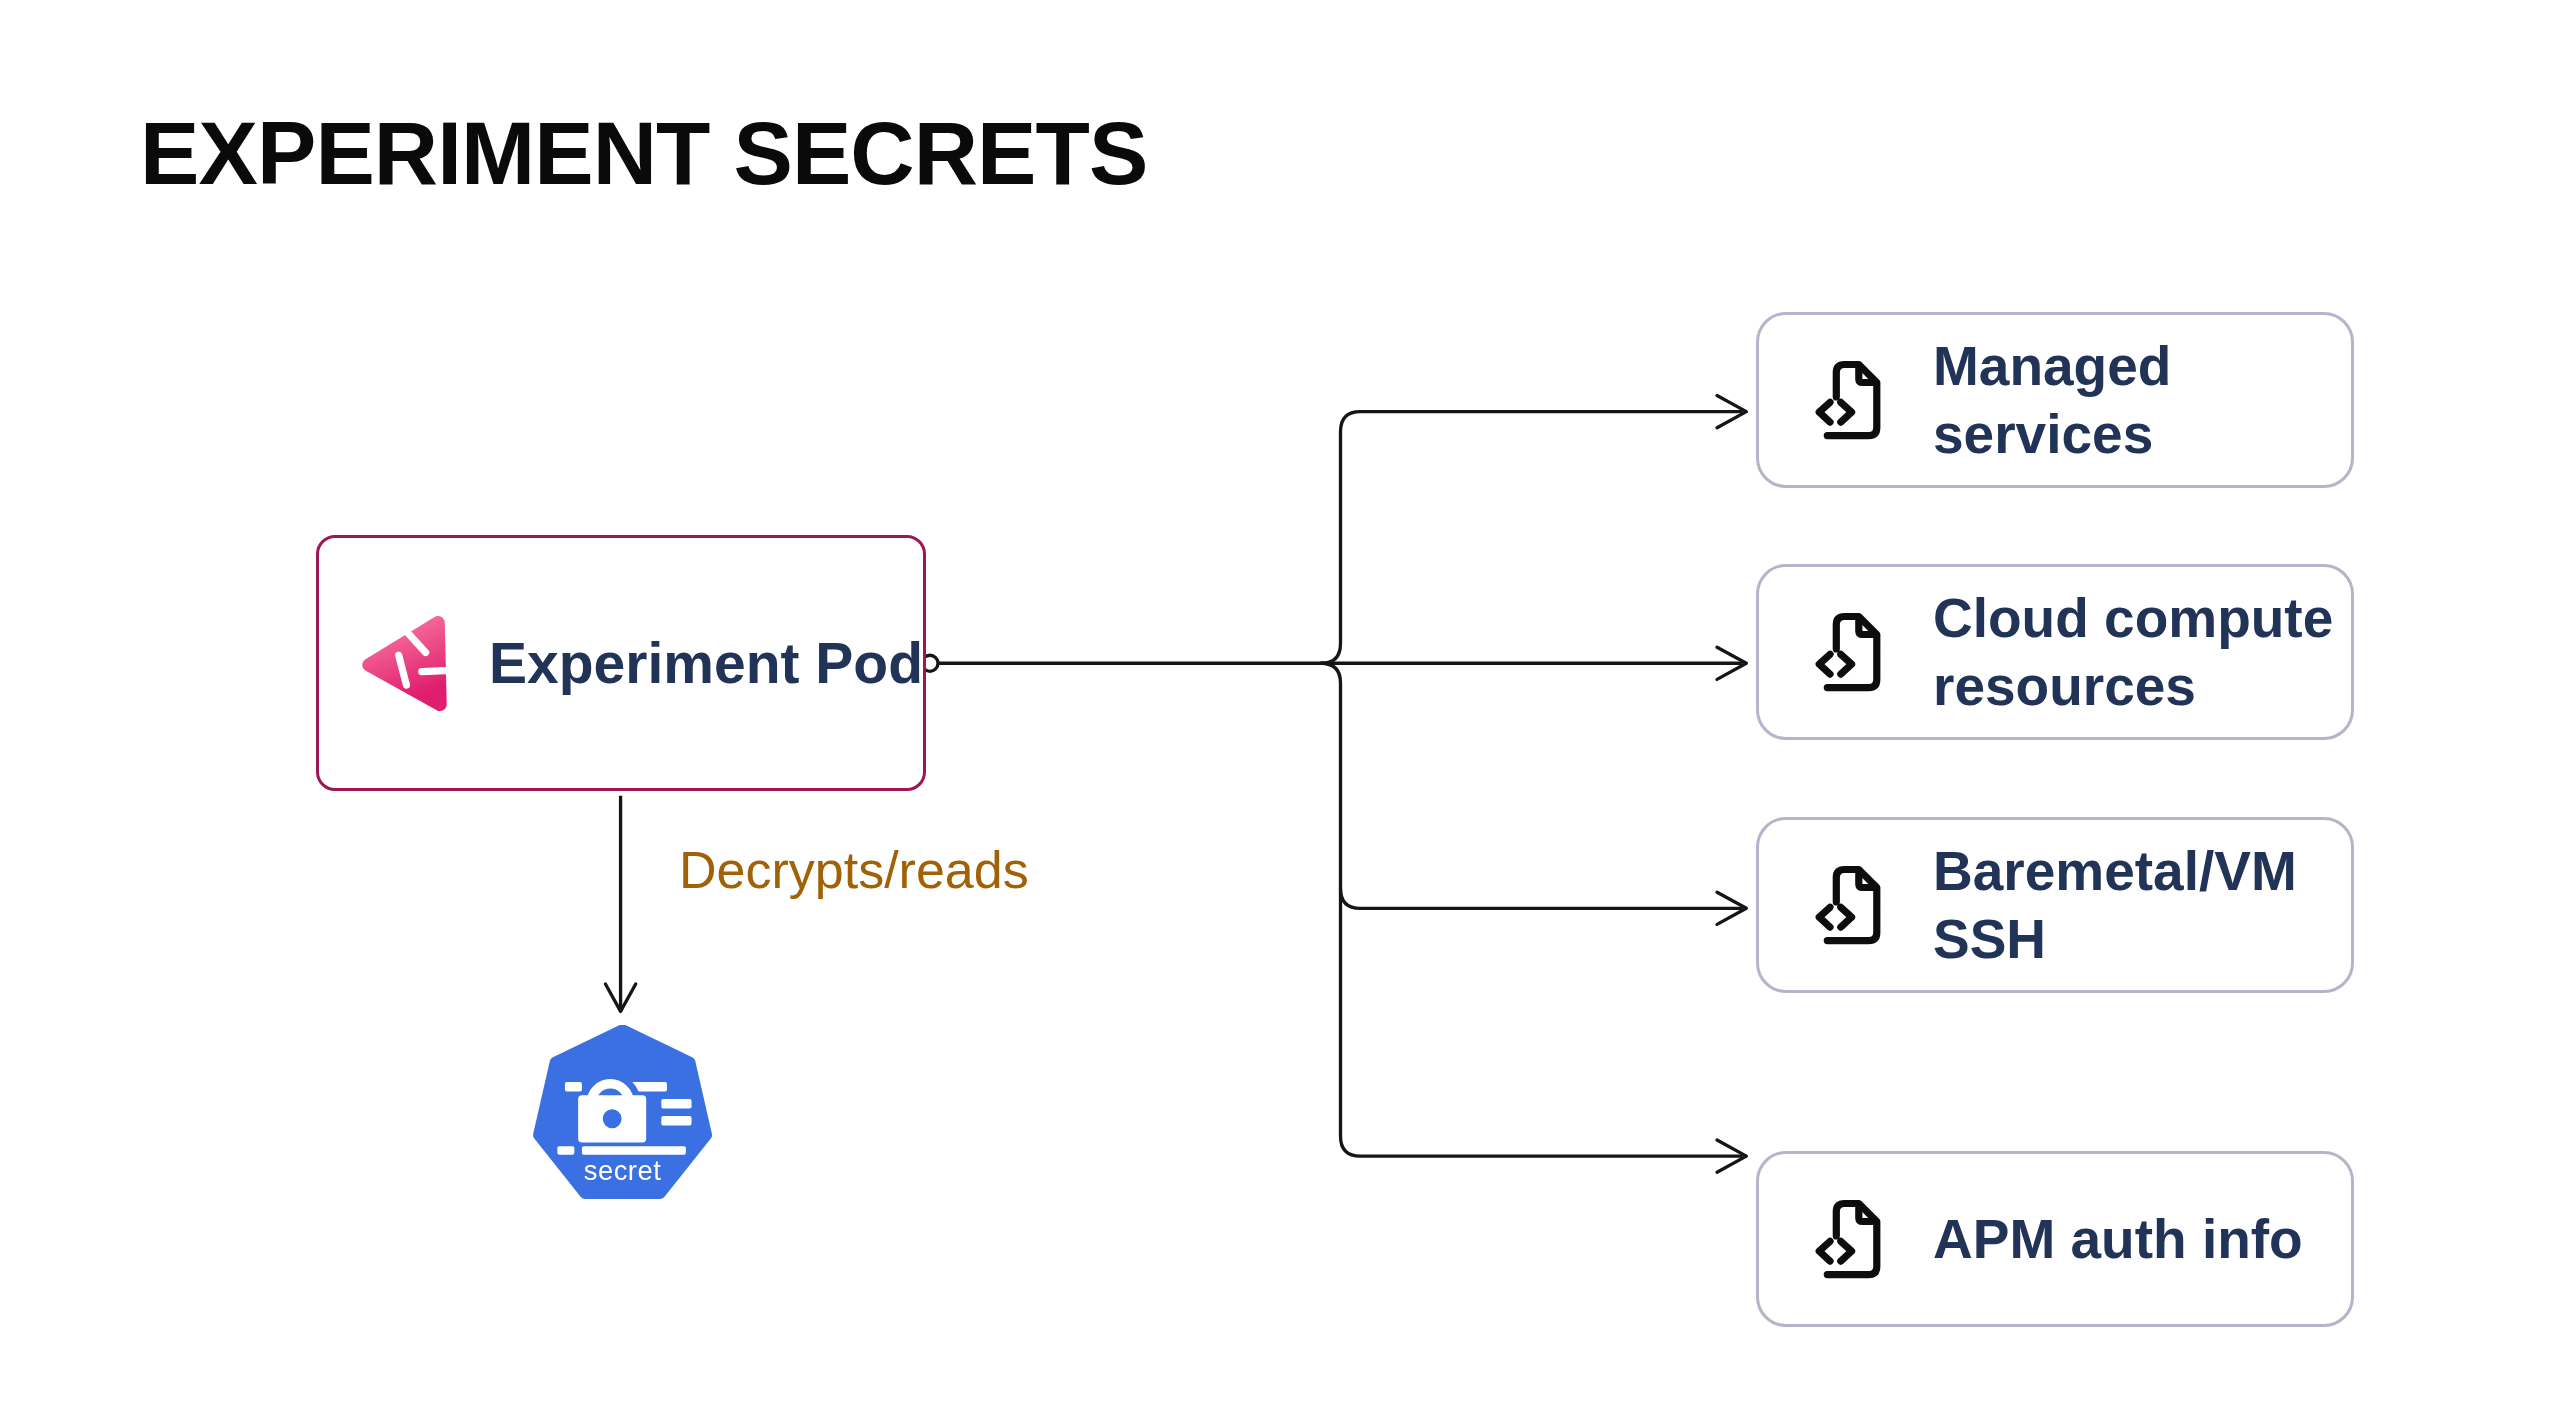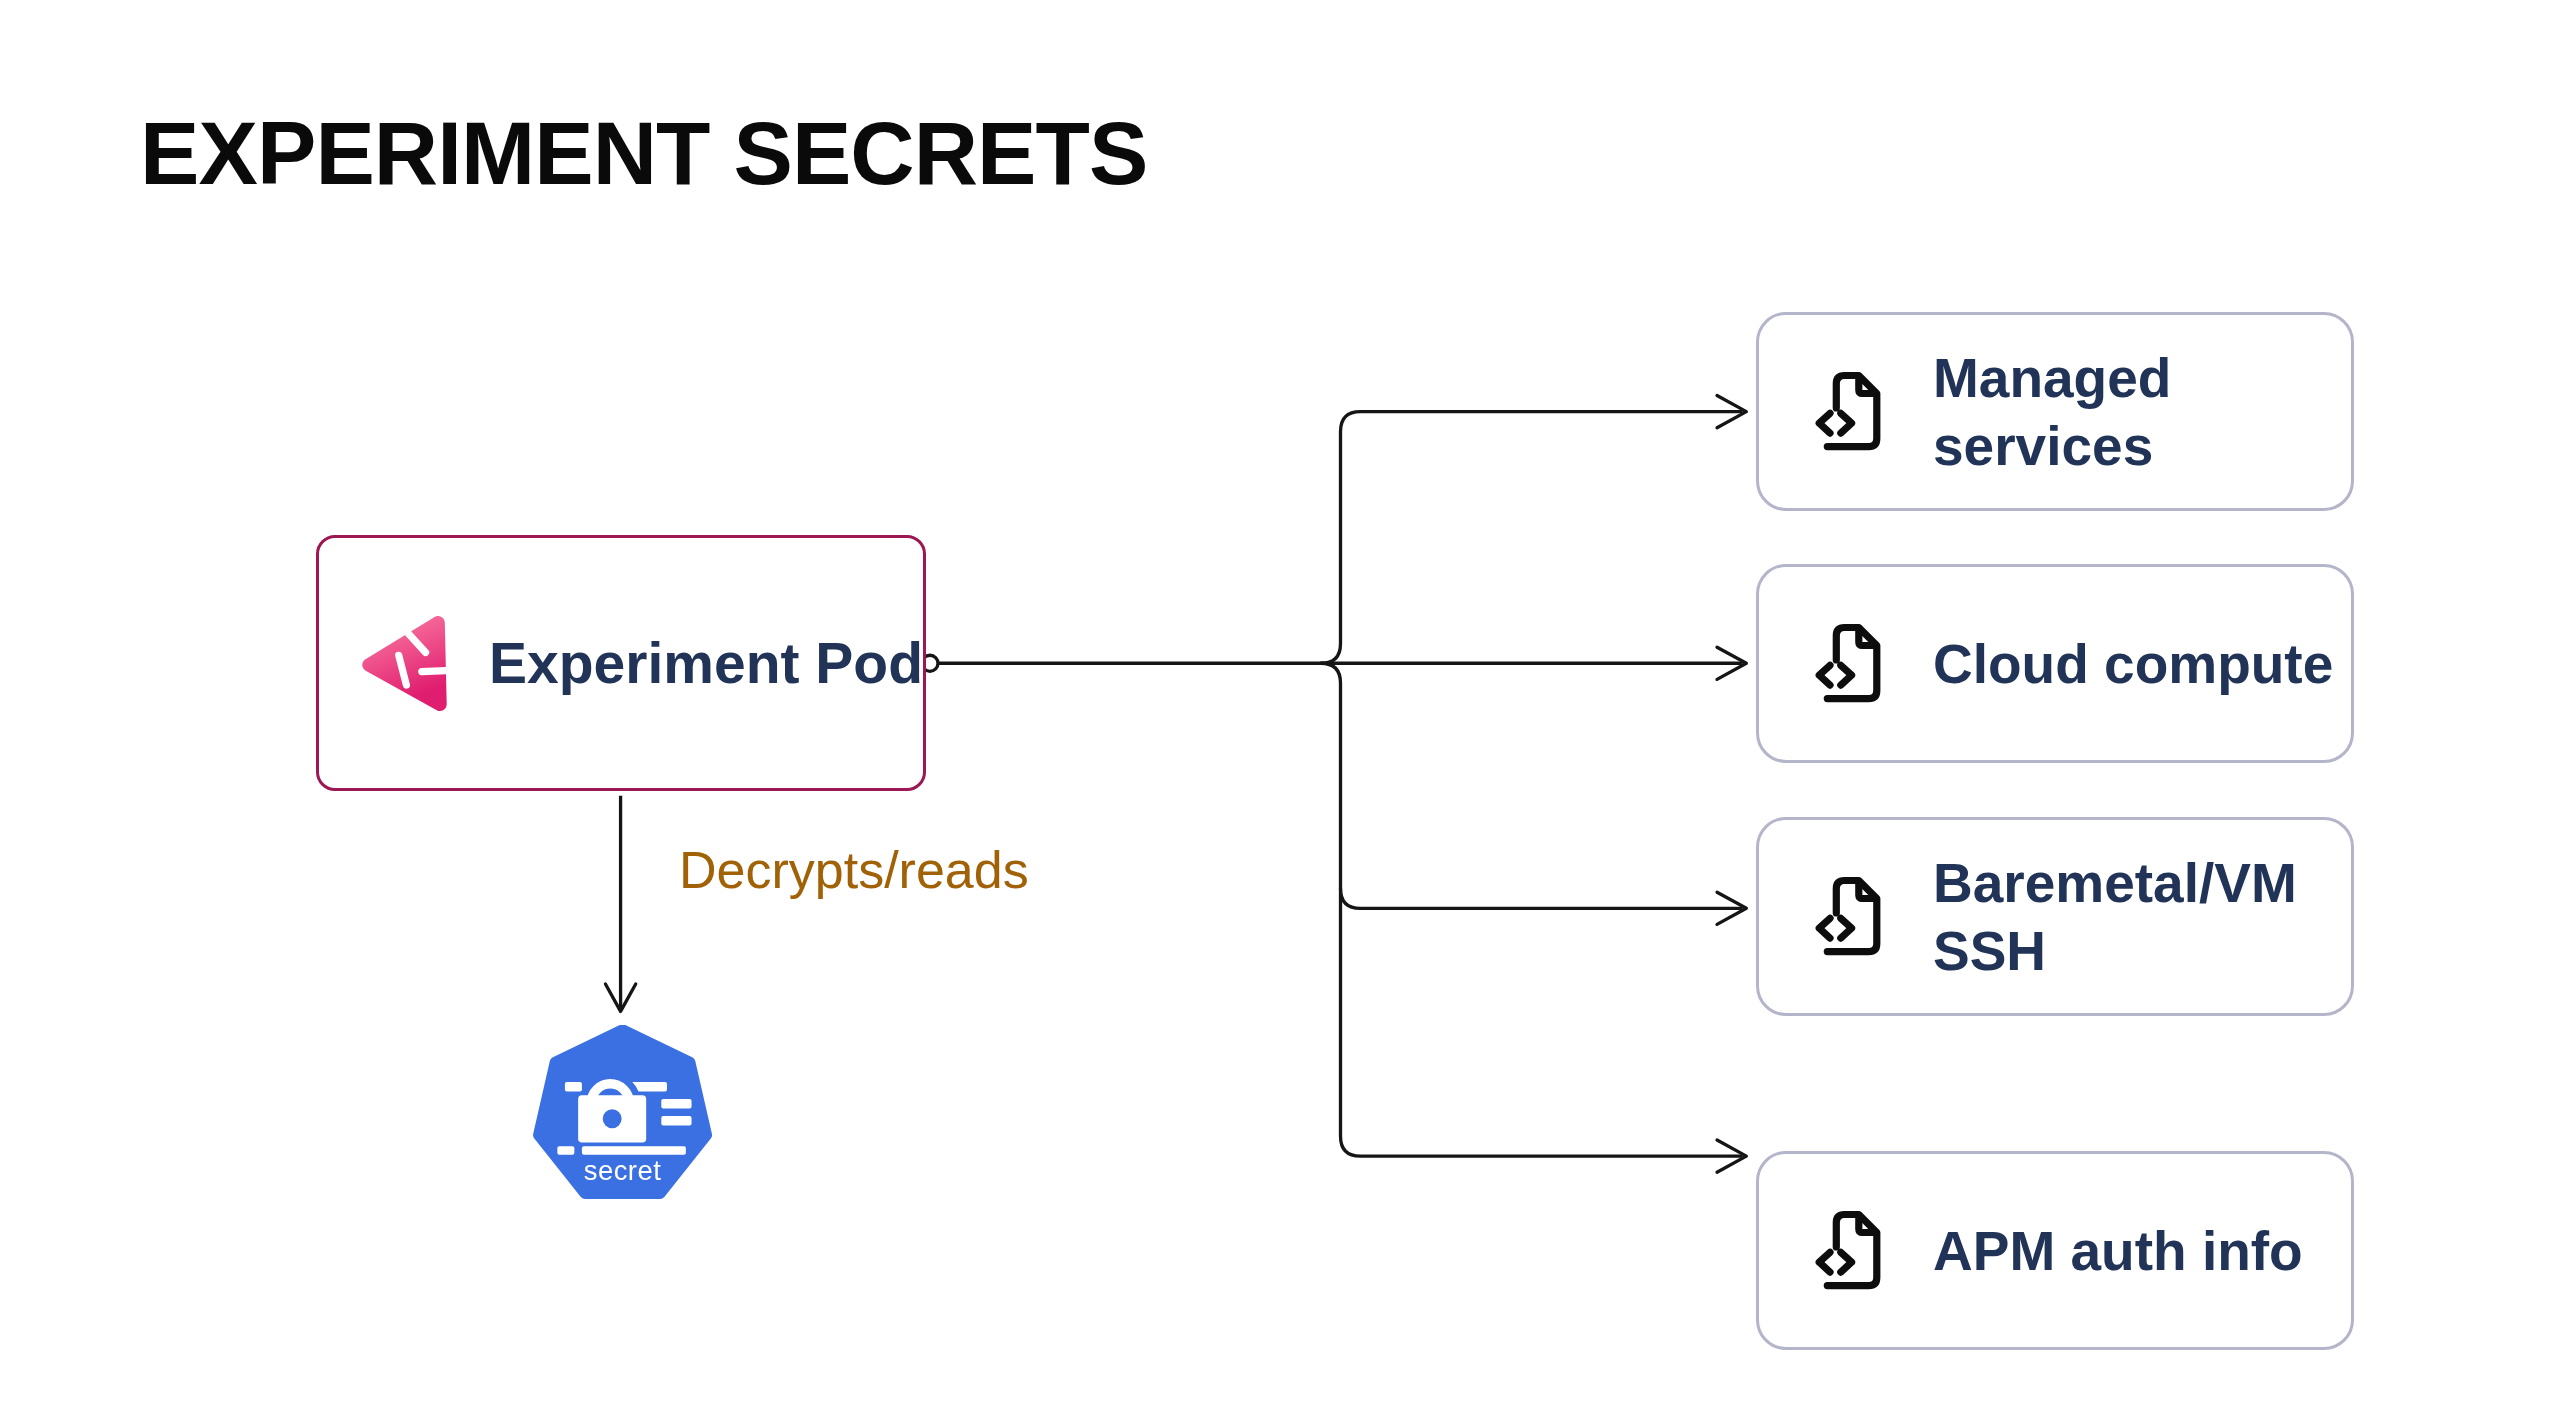--- a/index.html
+++ b/index.html
@@ -30,21 +30,21 @@
   
   #connectors{left:0;top:0;pointer-events:none;}
   
   #edge-label{
     left:679px;top:846px;
     font-size:52px;line-height:49px;font-weight:500;color:#a16207;
     white-space:nowrap;
   }
   
   .target{
-    left:1756px;width:598px;height:199px;
+    left:1756px;width:598px;height:176px;
     box-sizing:border-box;border:3.8px solid #b4b4ca;border-radius:30px;
     background:#ffffff;
     display:flex;align-items:center;gap:40px;padding-left:53px;
   }
   .target .t-label{
     font-size:55px;line-height:68px;font-weight:700;color:#213457;white-space:nowrap;
   }
   #target-0{top:312px;}
   #target-1{top:564px;}
   #target-2{top:809px;margin-top:8px;}
@@ -151,20 +151,21 @@
     <svg width="81" height="91" viewBox="0 0 90 100">
       <g fill="none" stroke="#0d0d0d" stroke-width="8" stroke-linecap="round" stroke-linejoin="round">
         <path d="M 27 46 L 27 19 Q 27 10 36 10 L 52 10 L 72 30 L 72 80 Q 72 89 63 89 L 17 89"></path>
         <path d="M 52 12 L 52 26 Q 52 30 56 30 L 70 30"></path>
         <path d="M 20 52 L 8 63 L 20 74"></path>
         <path d="M 32 52 L 44 63 L 32 74"></path>
       </g>
     </svg>
     <div class="t-label">
       <div>Cloud compute</div>
+      <div>resources</div>
     </div>
   </div>
 
   <div id="target-2" class="target abs">
     <svg width="81" height="91" viewBox="0 0 90 100">
       <g fill="none" stroke="#0d0d0d" stroke-width="8" stroke-linecap="round" stroke-linejoin="round">
         <path d="M 27 46 L 27 19 Q 27 10 36 10 L 52 10 L 72 30 L 72 80 Q 72 89 63 89 L 17 89"></path>
         <path d="M 52 12 L 52 26 Q 52 30 56 30 L 70 30"></path>
         <path d="M 20 52 L 8 63 L 20 74"></path>
         <path d="M 32 52 L 44 63 L 32 74"></path>

